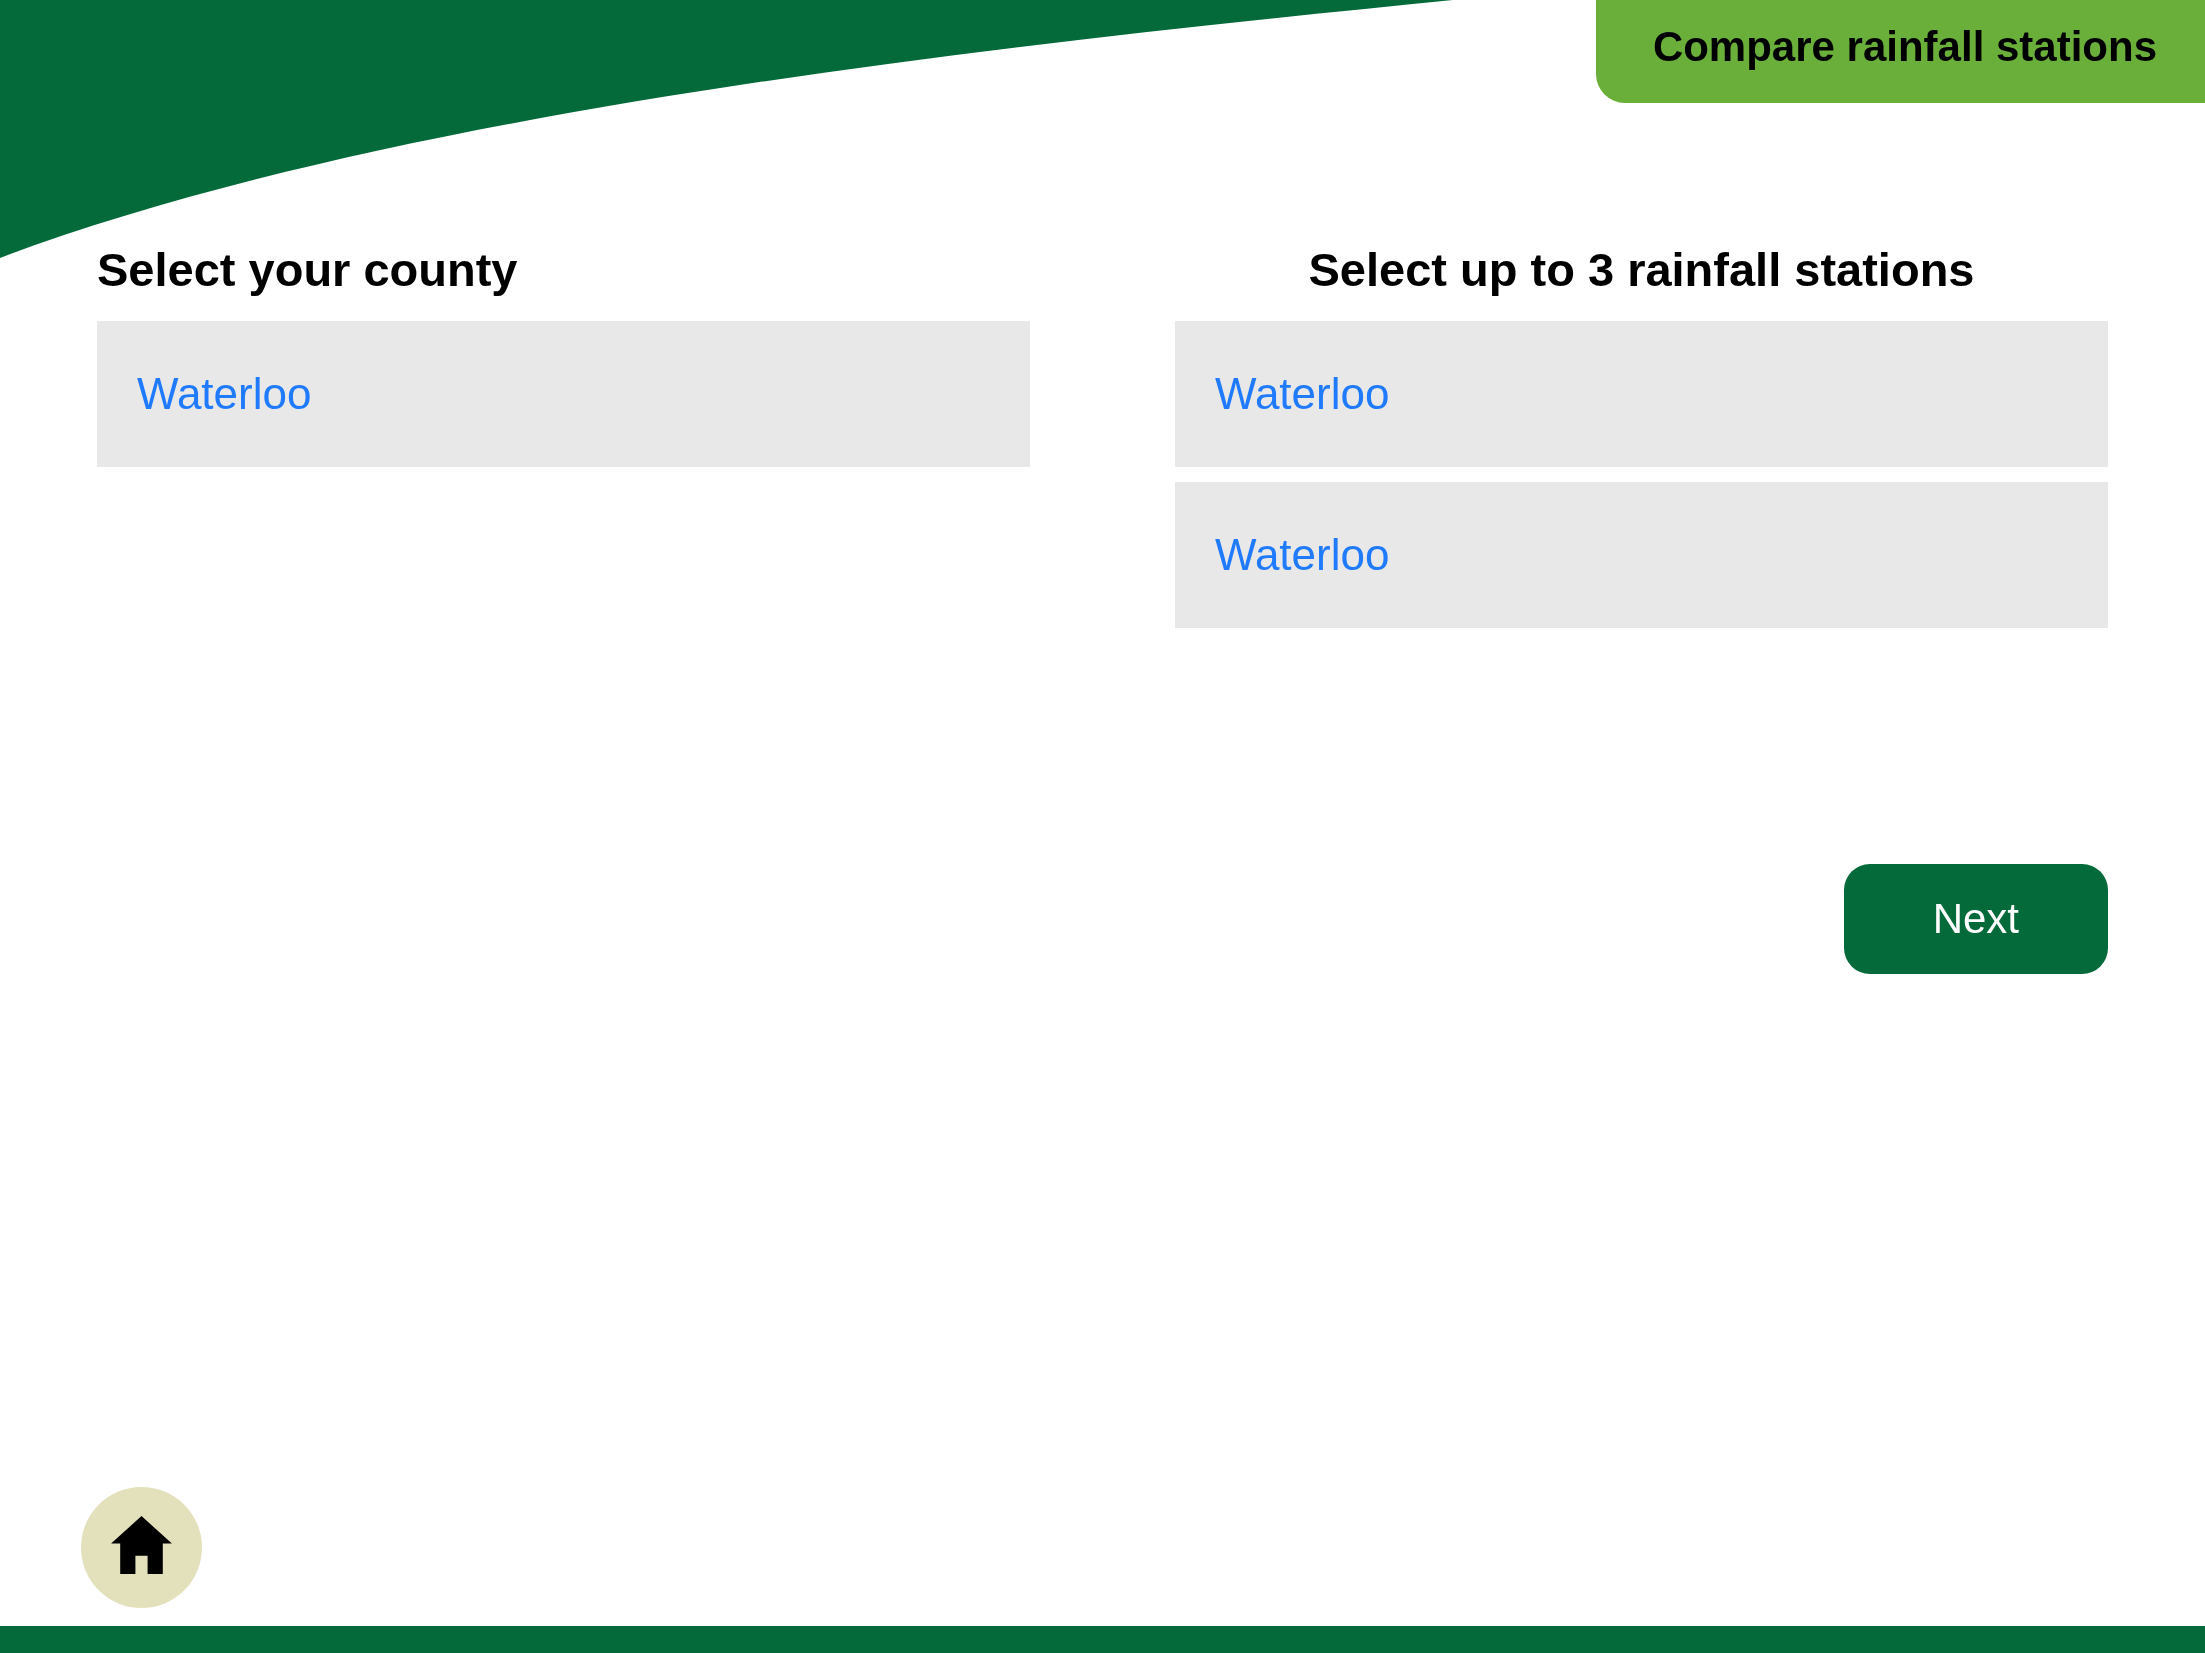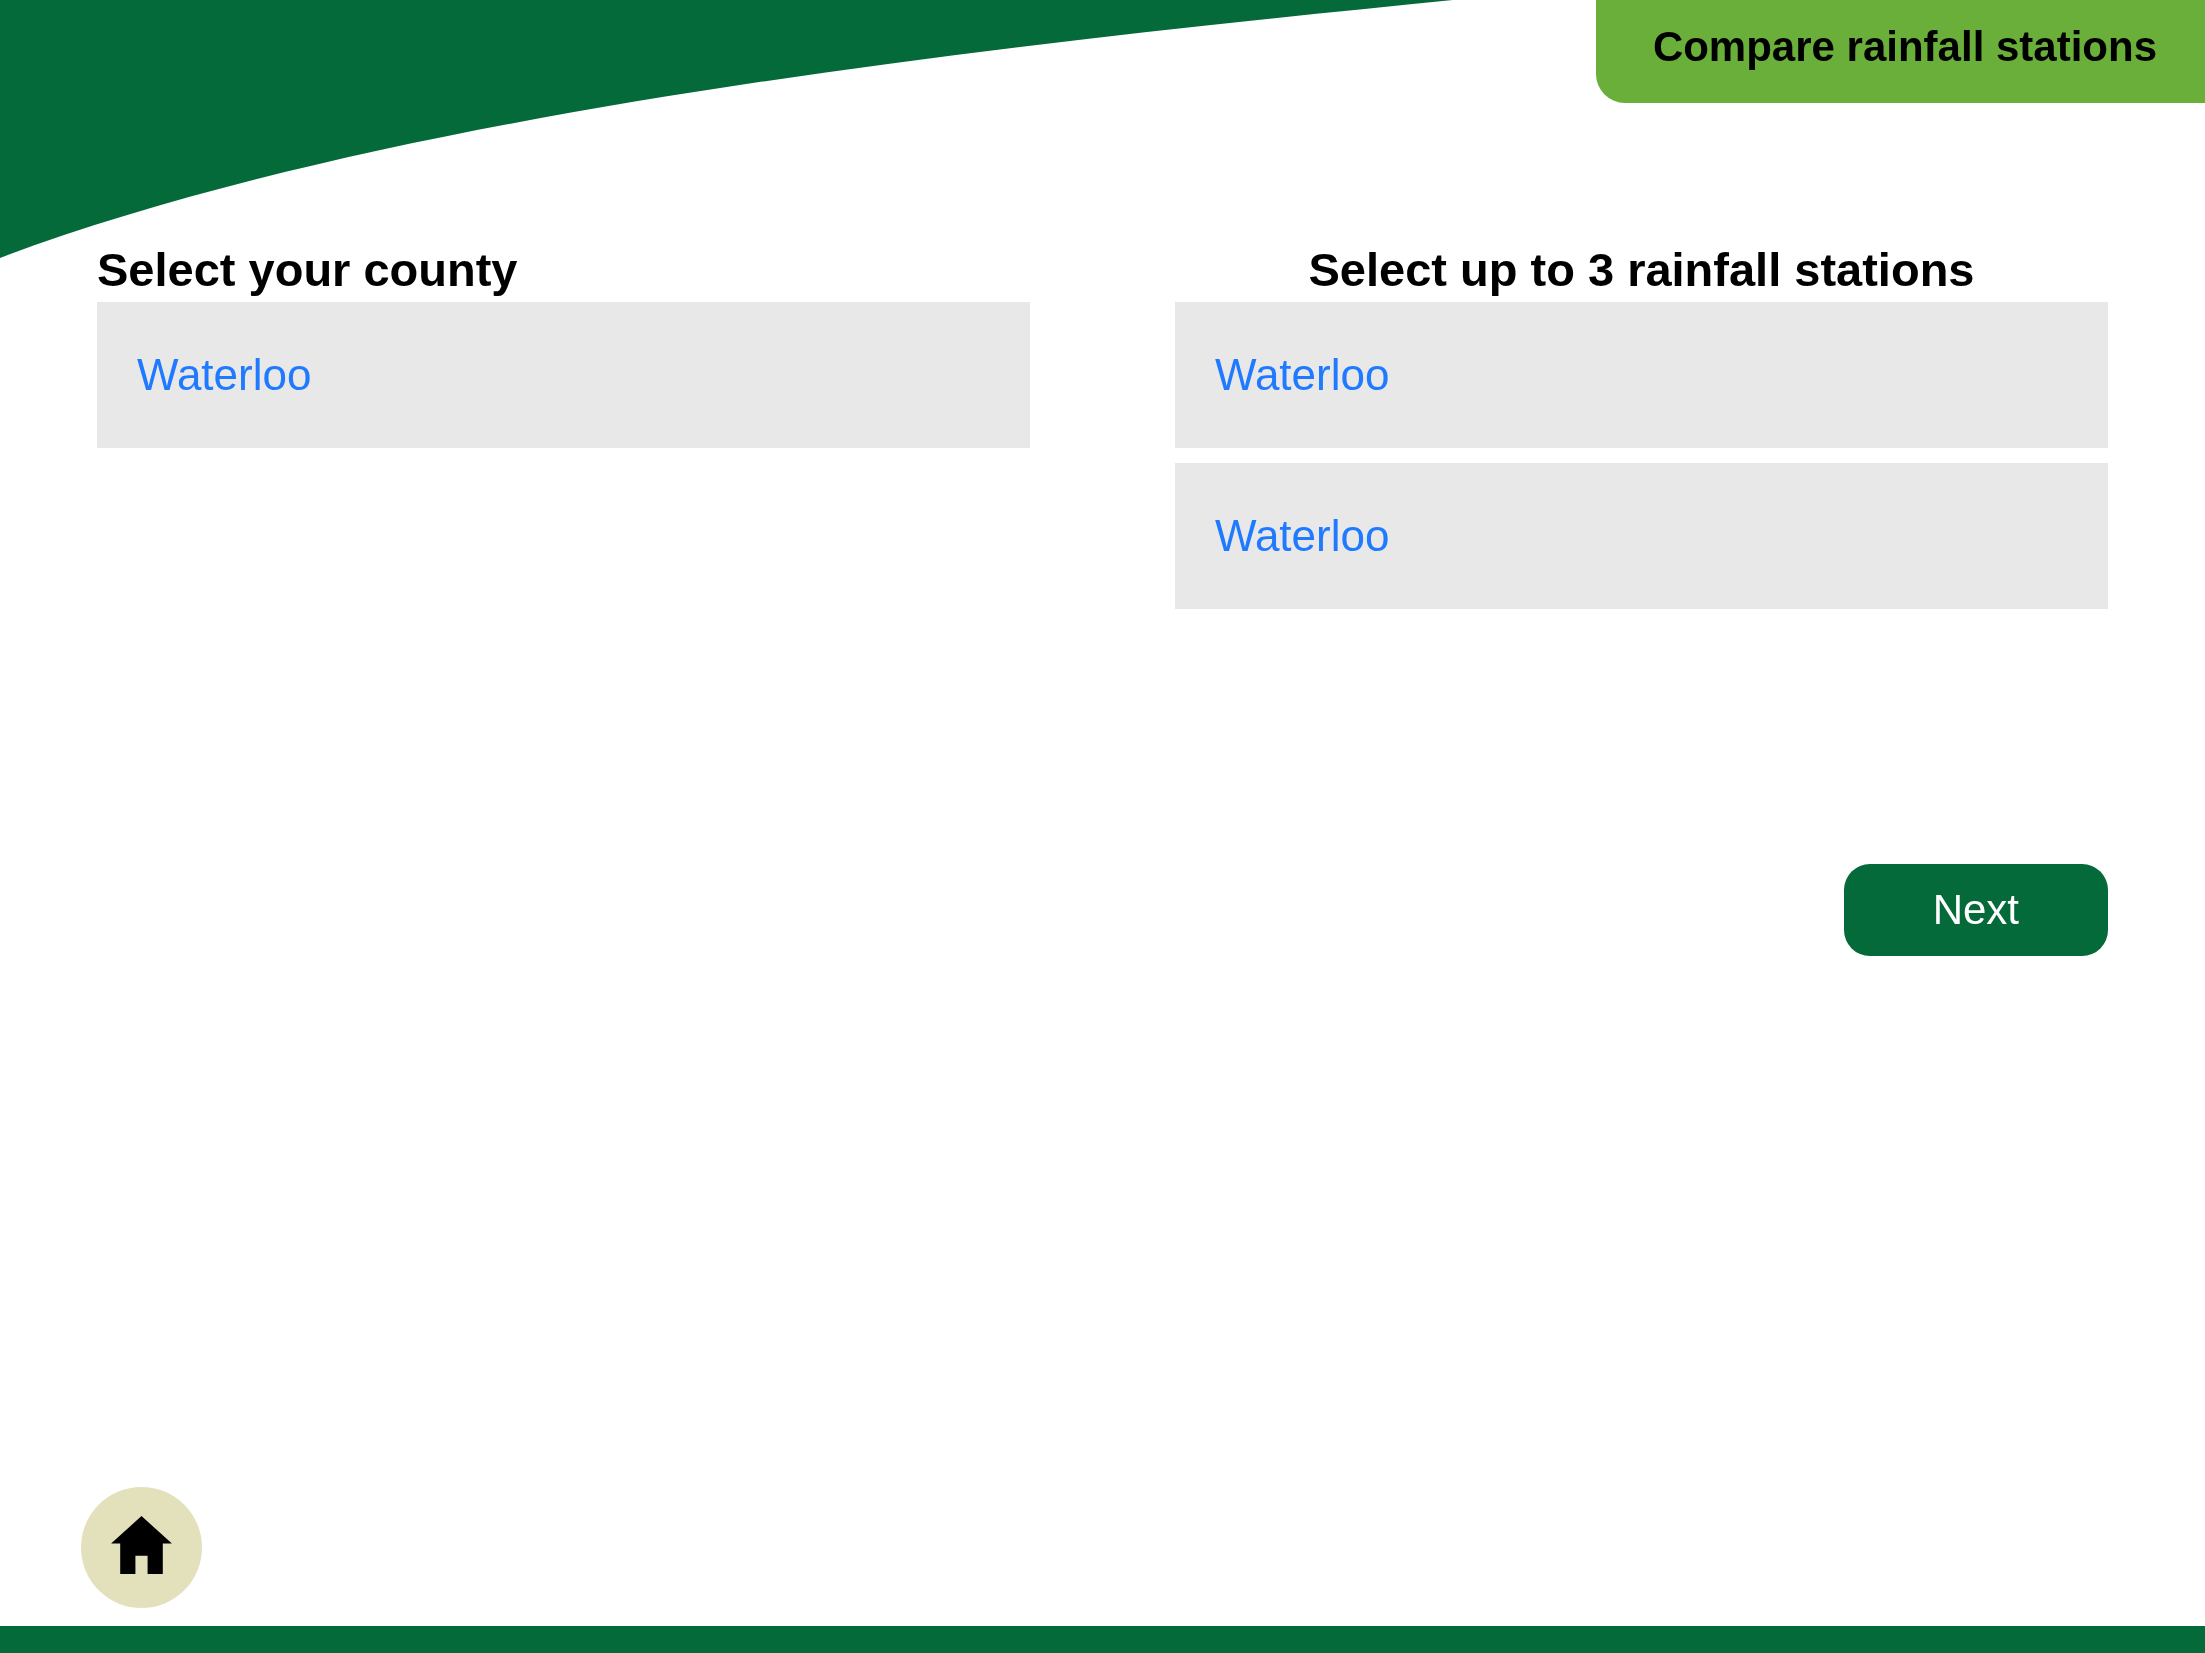--- a/index.html
+++ b/index.html
@@ -55,21 +55,21 @@
   }
   .column {
     flex: 1;
     display: flex;
     flex-direction: column;
   }
   .col-heading {
     font-size: 47px;
     font-weight: bold;
     color: #000000;
-    margin-bottom: 5px;
+    margin-bottom: 24px;
   }
   .col-right .col-heading {
     text-align: center;
   }
 
   .list-item {
     background: #e8e8e8;
     color: #1f7aff;
     font-size: 44px;
     padding: 48px 40px;
@@ -78,21 +78,21 @@
   }
 
   
   .next-btn {
     position: absolute;
     top: 864px;
     right: 97px;
     background: #046a3a;
     color: #ffffff;
     font-size: 42px;
-    padding: 22px 89px;
+    padding: 31px 89px;
     border: none;
     border-radius: 26px;
     cursor: pointer;
   }
 
   
   .bottom-bar {
     position: absolute;
     bottom: 0;
     left: 0;

